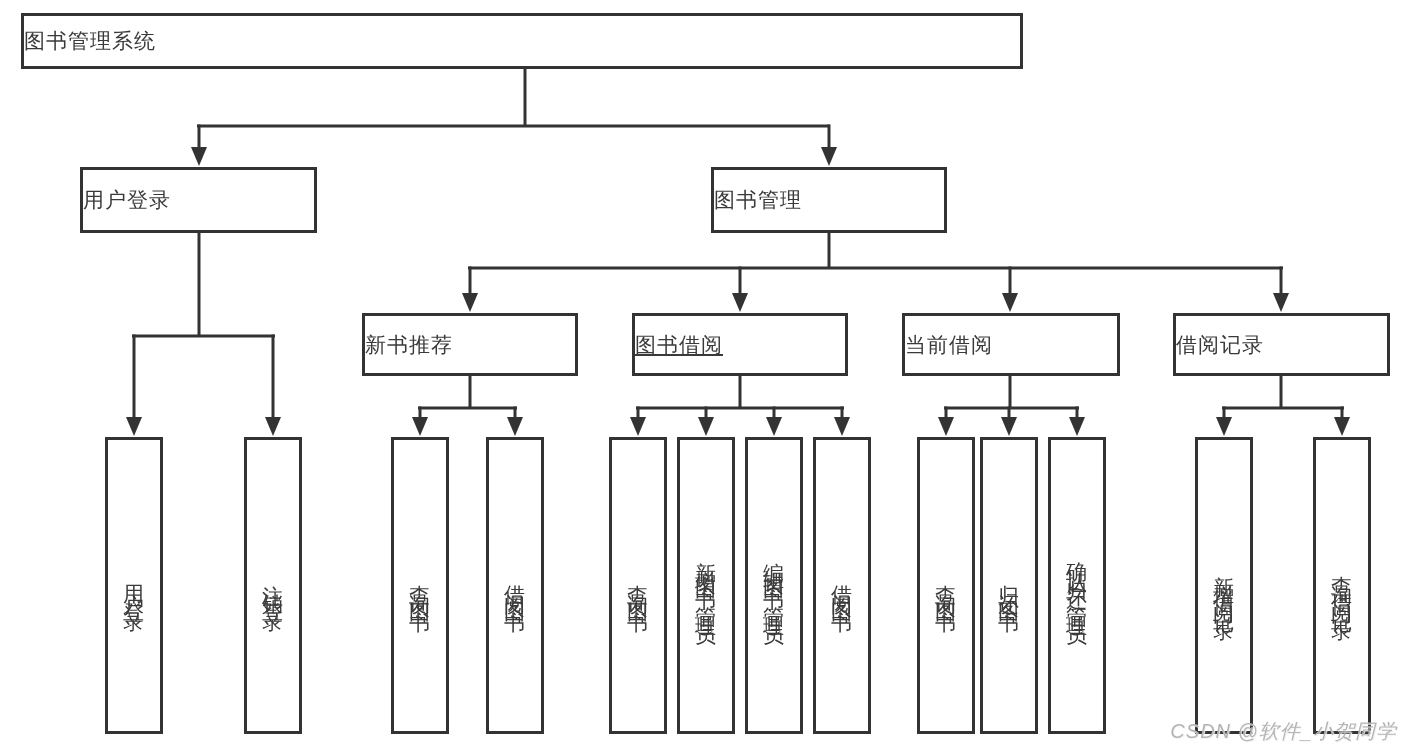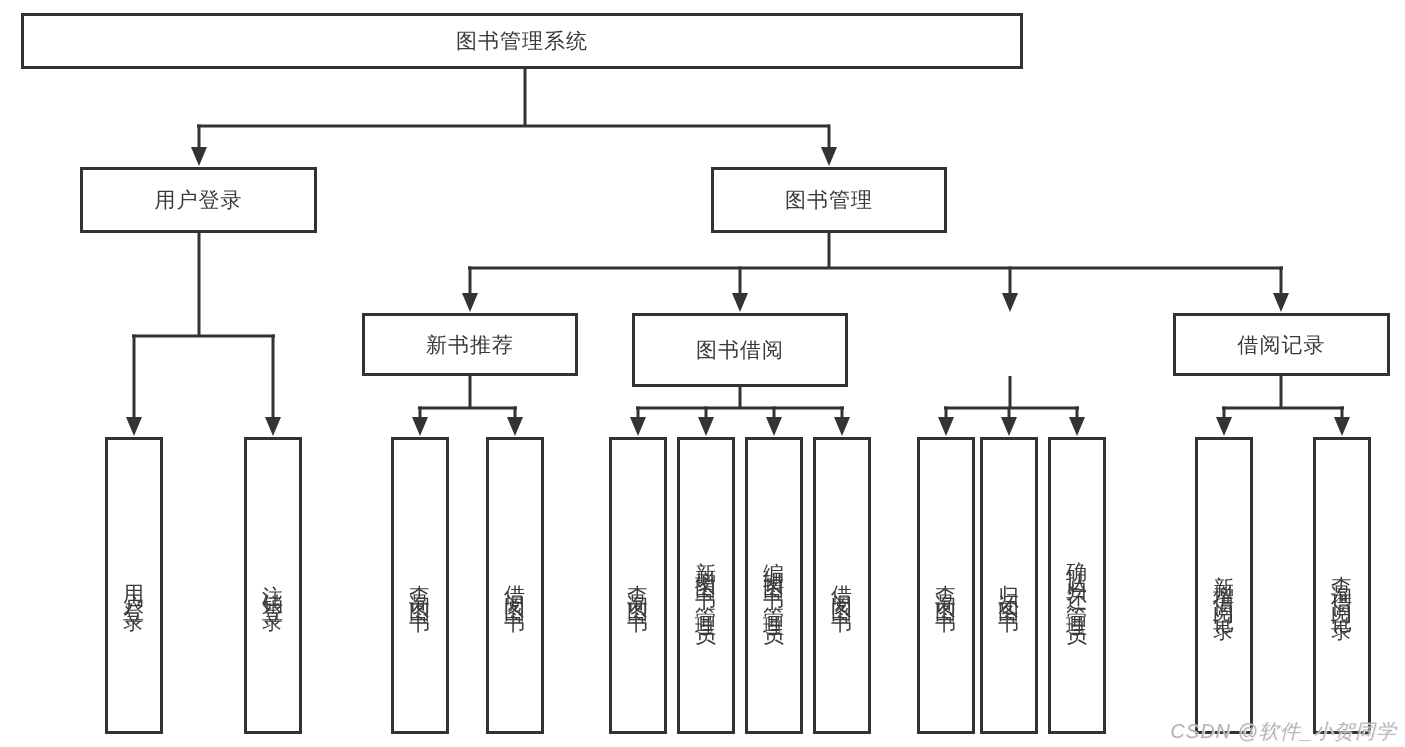--- a/index.html
+++ b/index.html
@@ -14,21 +14,20 @@
   svg.wires { position: absolute; left: 0; top: 0; width: 1405px; height: 747px; }
   svg.wires line { stroke: #333333; stroke-width: 3; }
   svg.wires polygon { fill: #333333; stroke: none; }
   .hbox {
     position: absolute;
     box-sizing: border-box;
     border: 3px solid #333333;
     background: #ffffff;
     display: flex;
     align-items: center;
-    justify-content: center;
     font-size: 21px;
     letter-spacing: 1px;
     color: #3a3a3a;
   }
   .vbox {
     position: absolute;
     top: 437px;
     width: 58px;
     height: 297px;
     box-sizing: border-box;
@@ -138,22 +137,25 @@
   <div class="hbox" style="left:80px; top:167px; width:237px; height:66px;">
     <span>用户登录</span>
   </div>
   <div class="hbox" style="left:362px; top:313px; width:216px; height:63px;">
     <span>新书推荐</span>
   </div>
 
   <div class="hbox" style="left:711px; top:167px; width:236px; height:66px;">
     <span>图书管理</span>
   </div>
-  <div class="hbox" style="left:632px; top:313px; width:216px; height:74px;">
+  <div class="hbox" style="left:632px; top:313px; width:216px; height:63px;text-decoration:underline;">
     <span>图书借阅</span>
+  </div>
+  <div class="hbox" style="left:902px; top:313px; width:218px; height:63px;">
+    <span>当前借阅</span>
   </div>
   <div class="hbox" style="left:1173px; top:313px; width:217px; height:63px;">
     <span>借阅记录</span>
   </div>
 
   <div class="vbox" style="left:105px;">
     <span>用户登录</span>
   </div>
   <div class="vbox" style="left:244px;">
     <span>注销登录</span>

